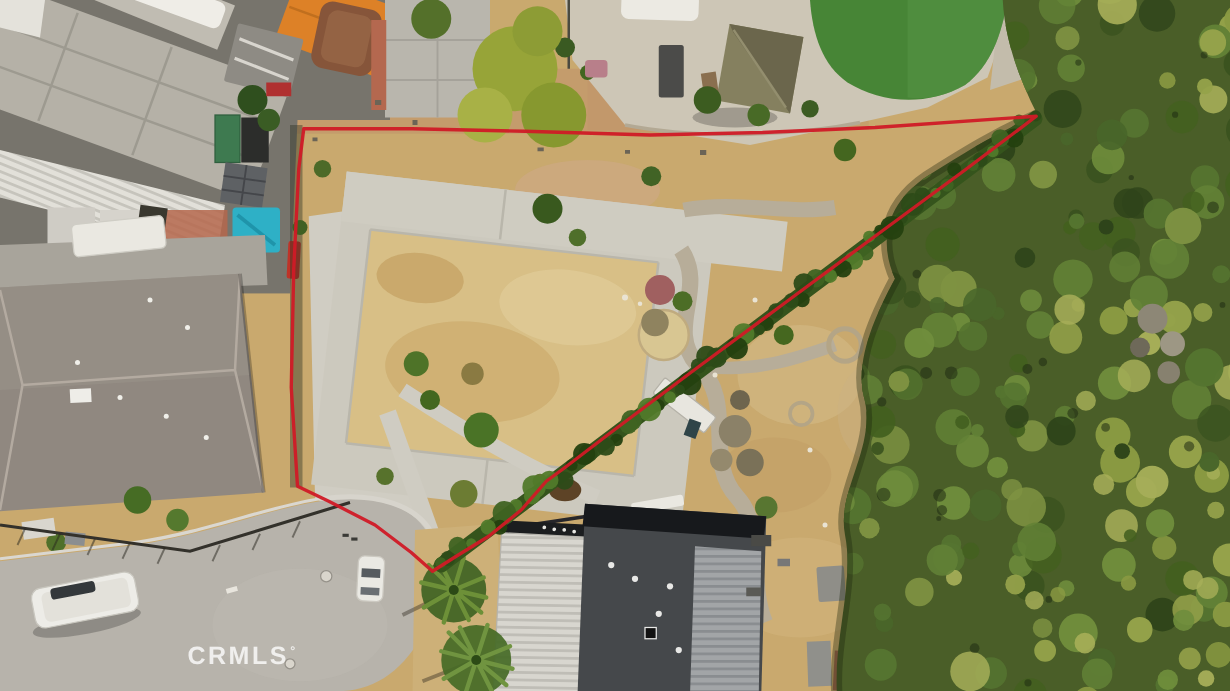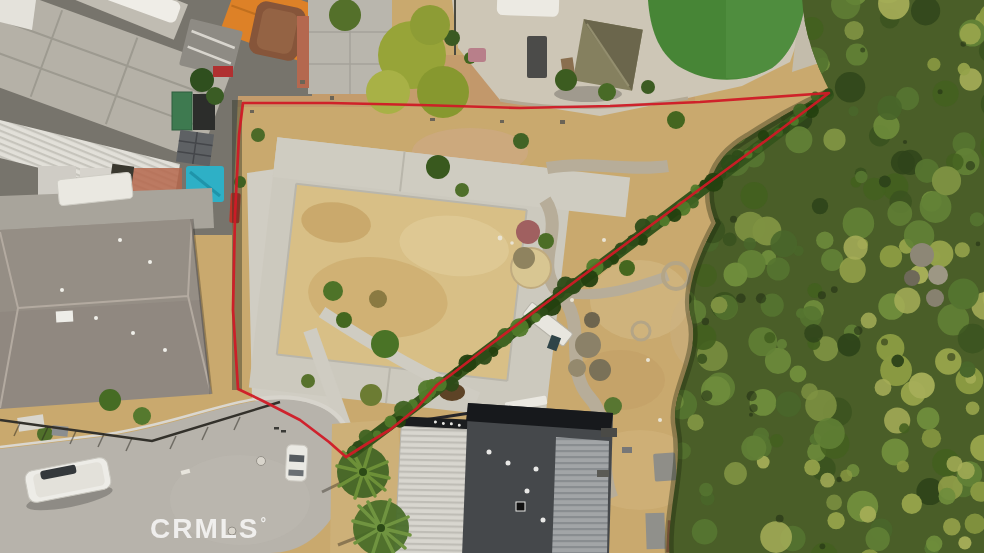--- a/index.html
+++ b/index.html
@@ -1,20 +1,20 @@
 <!DOCTYPE html>
 <html style="--boundary-red: #d01a26; --dirt-tan: #c9a96e; --dirt-light: #d9c28c; --dirt-red: #c2946a; --concrete: #d0cdc3; --pad-grass: #d8bf86; --street-grey: #b7b3ab; --forest-green: #4a5e28; --hedge-green: #35541c; --lawn-green: #478536; --roof-dark: #45484b; --roof-shingle: #908880; --roof-white: #dcd9d2; --roof-orange: #dd8127; --roof-rust: #86553a; --tarp-teal: #2eb0c6; --watermark-white: rgba(255,255,255,0.78);"><head>
 <meta charset="utf-8">
 <style>
   html,body{margin:0;padding:0;background:#222;font-family:"Liberation Sans",sans-serif;}
   .stage{position:relative;width:984px;height:553px;overflow:hidden;background:#c9a96e;}
   .stage svg{position:absolute;left:0;top:0;filter:blur(.35px);}
   .watermark{
     position:absolute;left:150px;top:515px;
-    font-size:28px;font-weight:600;letter-spacing:2px;
+    font-size:20px;font-weight:600;letter-spacing:2px;
     color:var(--watermark-white,rgba(255,255,255,.78));
     user-select:none;line-height:1;text-align:right;
   }
   .watermark .mark{font-size:.5em;vertical-align:.75em;margin-left:1px;font-weight:700;}
 </style>
 </head>
 <body>
 
 <div class="stage">
 <svg width="984" height="553" viewBox="0 0 984 553" xmlns="http://www.w3.org/2000/svg">

